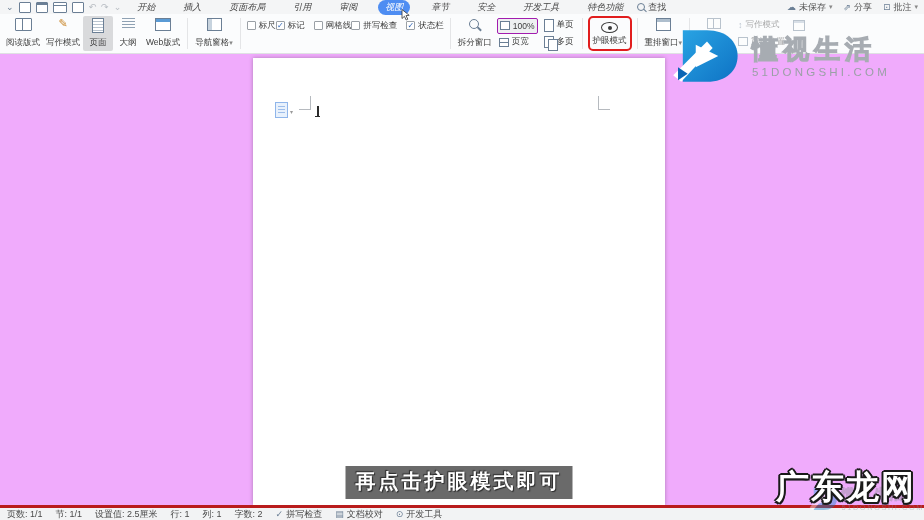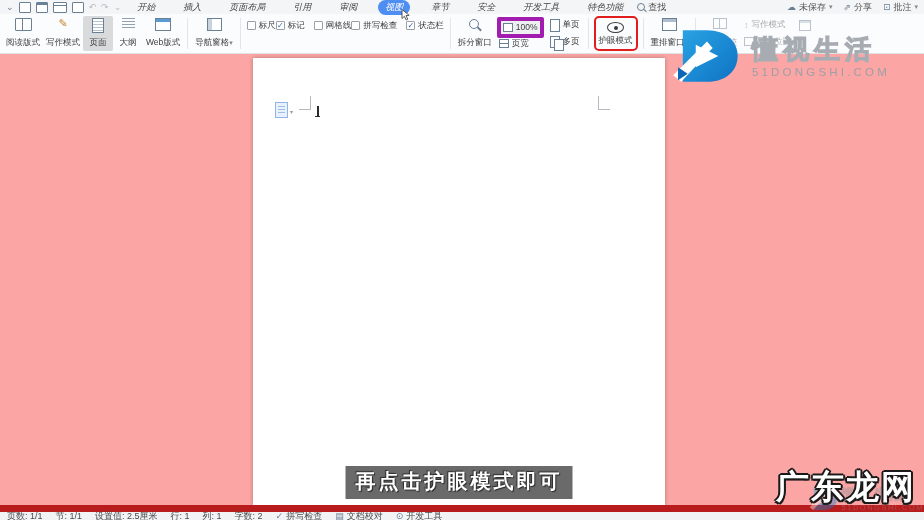--- a/index.html
+++ b/index.html
@@ -29,21 +29,21 @@
 
   
   .ribbon{position:absolute;top:14px;left:0;right:0;height:35px;background:#fbfcfd;
           border-bottom:1px solid #dfe1e3;display:flex;align-items:stretch;padding:2px 0 2px 3px;z-index:4;}
   .bb{display:flex;flex-direction:column;align-items:center;justify-content:space-between;
       padding:2px 3px;border-radius:2px;min-width:24px;}
   .bb.sel{background:#d9dadc;}
   .bl{font-size:8.5px;color:#3d3d3d;white-space:nowrap;}
   .colgrp{display:flex;flex-direction:column;justify-content:space-around;padding:1px 2px;}
   .sb{display:flex;align-items:center;gap:3px;height:14px;font-size:8.5px;color:#3d3d3d;white-space:nowrap;padding:0 2px;border-radius:2px;}
-  .sb.bord{border:4px solid #a21caf;background:#eef0f1;}
+  .sb.bord{border:1px solid #a21caf;background:#eef0f1;}
   .vdiv{width:1px;background:#e4e5e7;margin:2px 4px;}
   .cbgrid{display:flex;gap:9px;padding:3px 2px;}
   .cbcol{display:flex;flex-direction:row;justify-content:space-around;}
   .cbi{display:flex;align-items:center;gap:3px;font-size:8.5px;color:#3d3d3d;height:13px;white-space:nowrap;}
   .cb{width:9px;height:9px;border:1px solid #9aa0a6;background:#fff;border-radius:1px;font-size:8px;
       line-height:8px;text-align:center;color:#2f64b5;box-sizing:border-box;}
   .redwrap{border:2.5px solid #e11d1d;border-radius:5px;display:flex;margin:0 1px;}
   .dis{opacity:.45;}
 
   
@@ -64,21 +64,21 @@
   .i-multi::after{content:"";position:absolute;left:3px;top:2px;width:8px;height:10px;border:1px solid #6b7f95;background:#fff;}
   .i-eye{width:15px;height:9px;border:1.5px solid #3a3a3a;border-radius:50%;position:relative;margin:2px 0;}
   .i-eye::after{content:"";position:absolute;left:50%;top:50%;width:4px;height:4px;margin:-2px 0 0 -2px;background:#3a3a3a;border-radius:50%;}
   .i-winstack{width:13px;height:11px;border:1px solid #6b7f95;background:linear-gradient(#aebecd 0 3px,#fff 3px);}
   .i-newwin{width:10px;height:9px;border:1px solid #6b7f95;background:linear-gradient(#aebecd 0 2px,#fff 2px);}
   .i-split{width:10px;height:9px;border:1px solid #6b7f95;background:linear-gradient(#fff 0 3px,#6b7f95 3px 4px,#fff 4px);}
   .i-sbs{width:12px;height:9px;border:1px solid #6b7f95;background:linear-gradient(to right,#fff 0 5px,#6b7f95 5px 6px,#fff 6px);}
   .i-glyph{font-size:9px;line-height:9px;color:#6b7f95;}
 
   
-  .workspace{position:absolute;top:50px;left:0;right:0;bottom:15px;background:#fca5a5;}
+  .workspace{position:absolute;top:50px;left:0;right:0;bottom:15px;background:#f0abfc;}
   .page{position:absolute;left:253px;top:8px;width:412px;bottom:0;background:#fff;box-shadow:0 0 4px rgba(0,0,0,.28);}
   .cm{position:absolute;width:11px;height:13px;}
   .cm-tl{left:46px;top:38px;border-right:1px solid #b6babf;border-bottom:1px solid #b6babf;}
   .cm-tr{left:345px;top:38px;border-left:1px solid #b6babf;border-bottom:1px solid #b6babf;}
   .paste-float{position:absolute;left:22px;top:44px;width:13px;height:16px;border:1px solid #8fb5ea;
                background:#e8f1fc;box-sizing:border-box;}
   .paste-float::after{content:"";position:absolute;left:2px;top:3px;right:2px;height:8px;
                background:repeating-linear-gradient(#9dbdea 0 1px,transparent 1px 3px);}
   .paste-dar{position:absolute;left:37px;top:50px;font-size:6px;color:#9a9a9a;}
   .caret{position:absolute;left:64px;top:48px;width:1.5px;height:11px;background:#2b2b2b;}
@@ -97,21 +97,21 @@
   
   .wm{position:absolute;right:0;bottom:6px;z-index:11;height:44px;width:220px;}
   .wm-logo{position:absolute;right:0;bottom:2px;opacity:.42;display:flex;align-items:center;gap:3px;}
   .wm-lname{font-size:14px;font-weight:bold;color:#eceef0;-webkit-text-stroke:.8px #8b9096;letter-spacing:2px;line-height:1;}
   .wm-lsite{font-size:7.5px;color:#8b9096;letter-spacing:1.5px;margin-top:2px;}
   .wm-text{position:absolute;right:8px;bottom:4px;font-size:33px;font-weight:bold;color:#fff;letter-spacing:2px;
            white-space:nowrap;text-shadow:2px 0 0 #1a1a1a,-2px 0 0 #1a1a1a,0 2px 0 #1a1a1a,0 -2px 0 #1a1a1a,
            1.5px 1.5px 0 #1a1a1a,-1.5px -1.5px 0 #1a1a1a,1.5px -1.5px 0 #1a1a1a,-1.5px 1.5px 0 #1a1a1a;}
 
   
-  .statusbar{position:absolute;left:0;right:0;bottom:0;height:15px;background:#f2f3f4;border-top:7px solid #b91c1c;
+  .statusbar{position:absolute;left:0;right:0;bottom:0;height:15px;background:#f2f3f4;border-top:3px solid #b91c1c;
              display:flex;align-items:center;gap:13px;padding:0 7px;font-size:9px;color:#4a4a4a;z-index:3;box-sizing:border-box;}
   .sit{display:flex;align-items:center;gap:3px;white-space:nowrap;}
   .sic{color:#6b7f95;font-size:9px;}
 </style>
 </head>
 <body>
 
 <div class="app">
 
   <div class="menubar">

